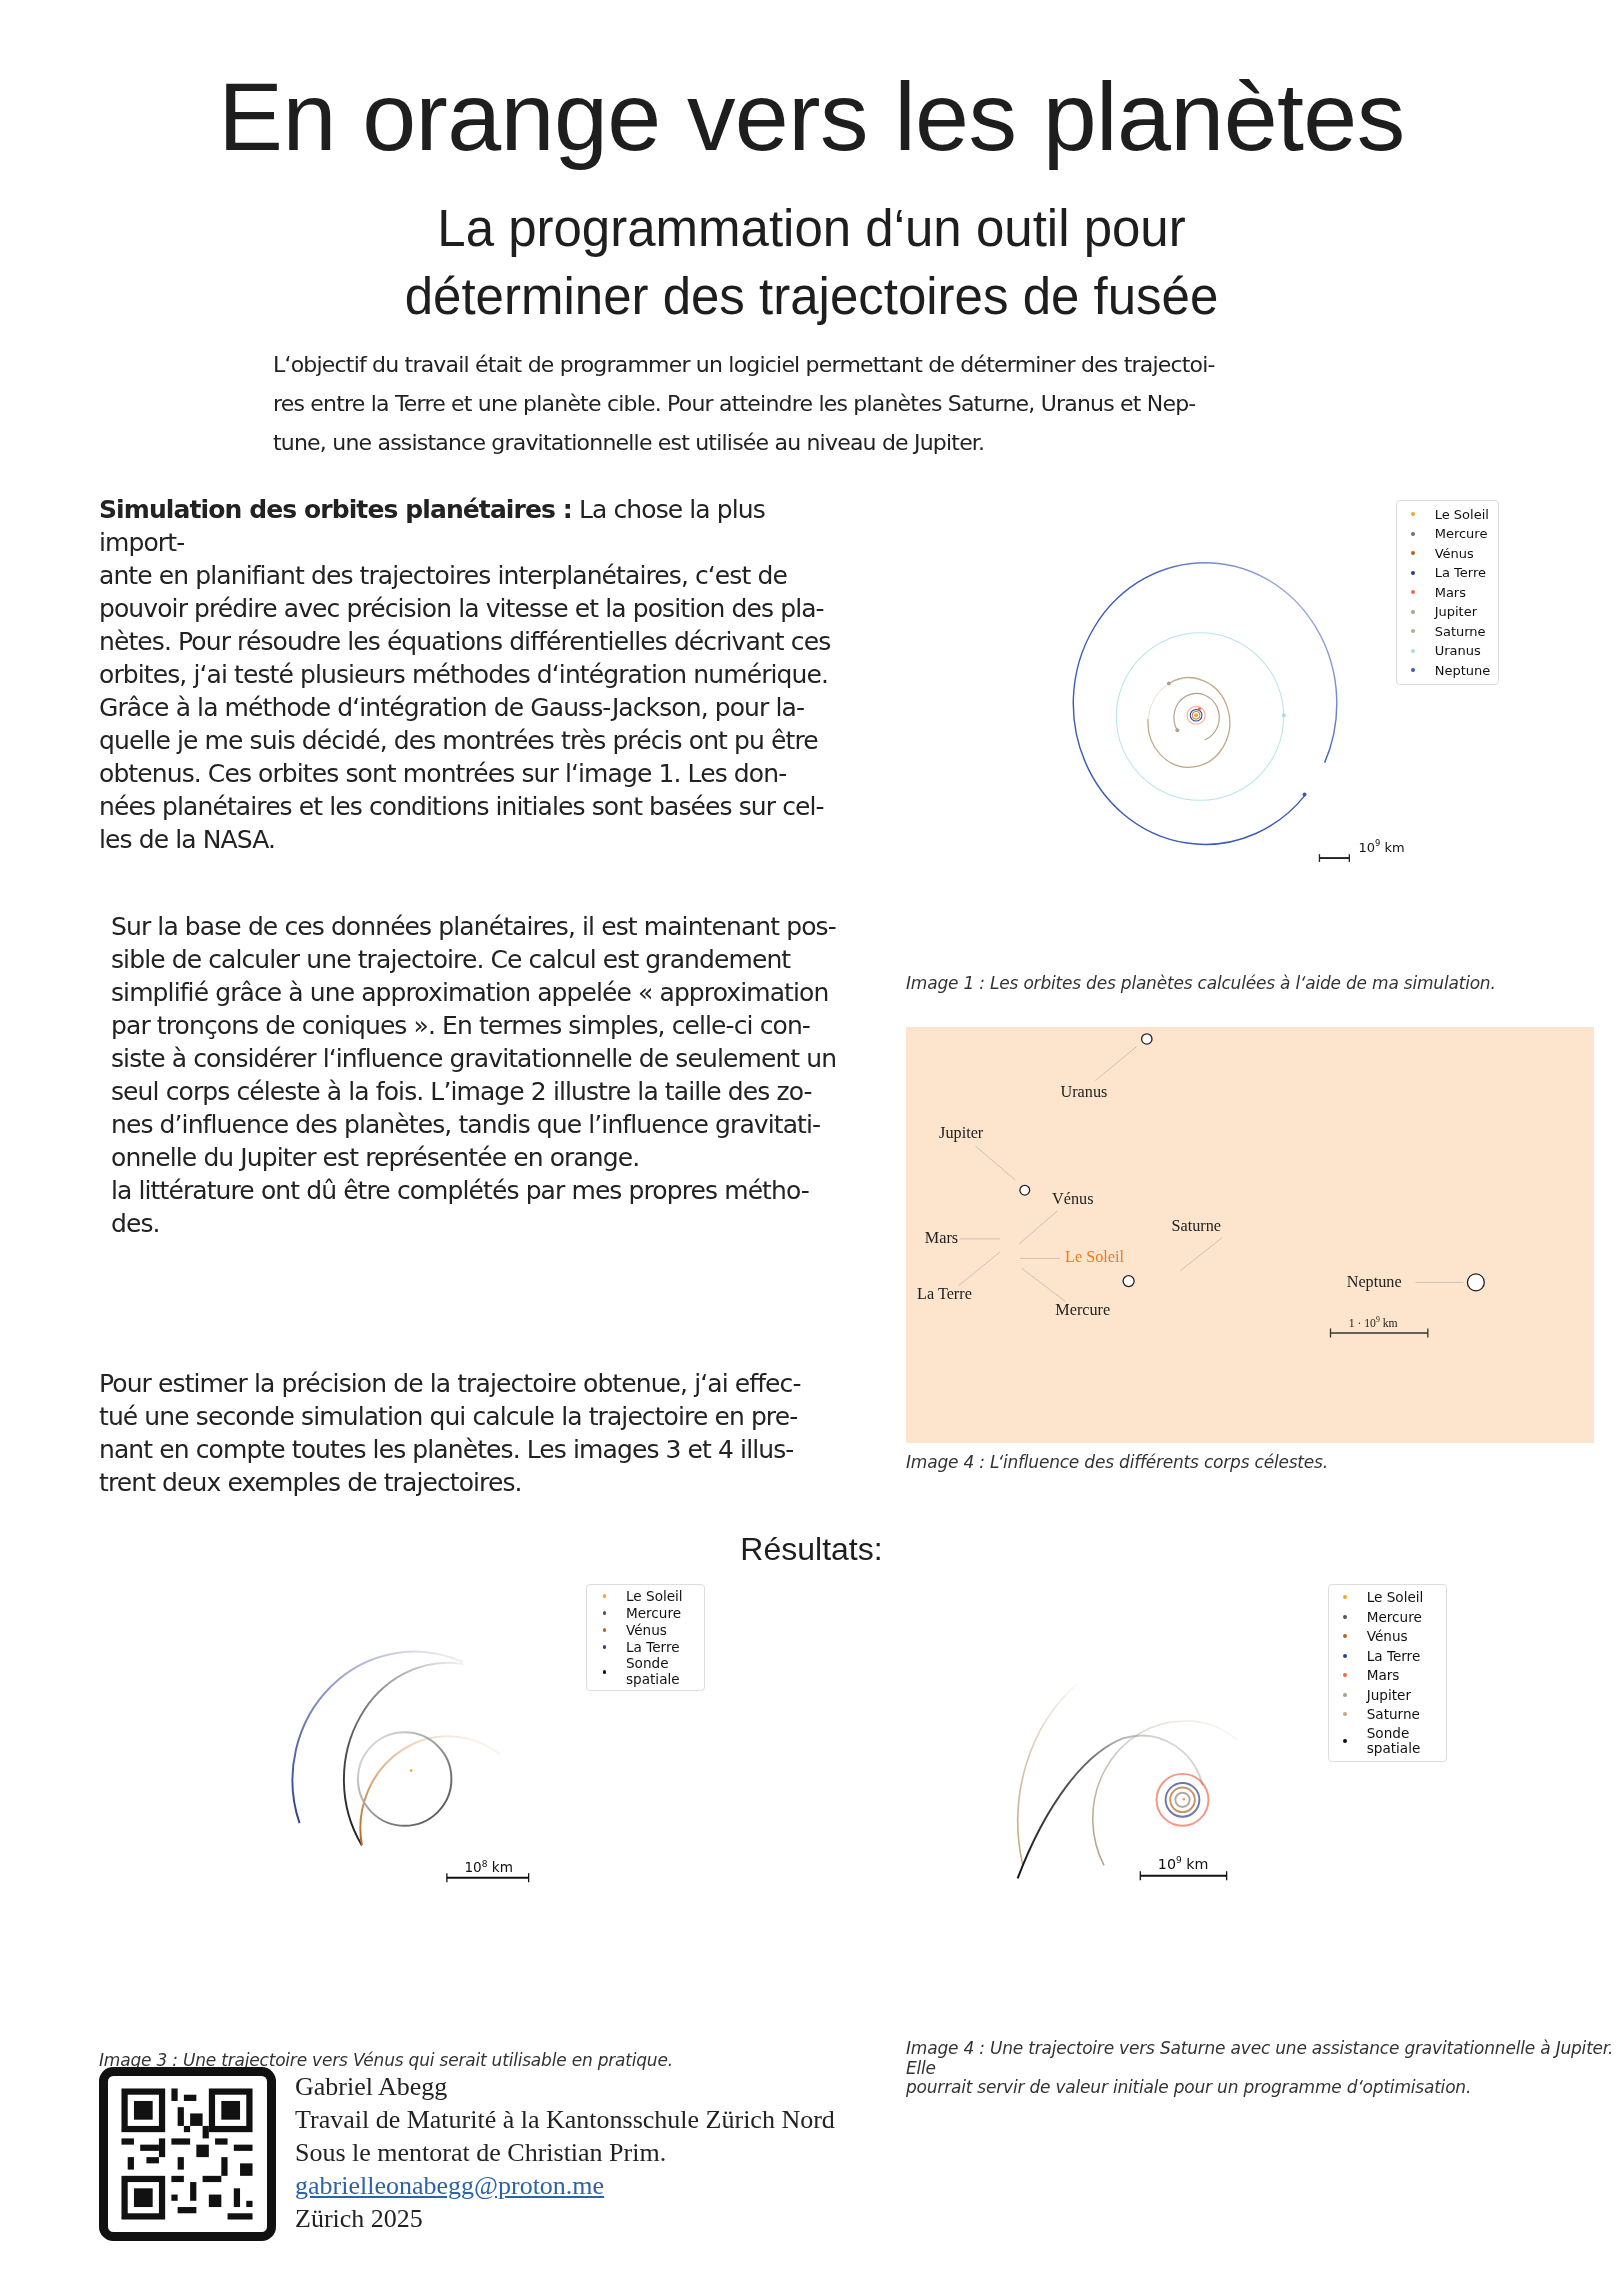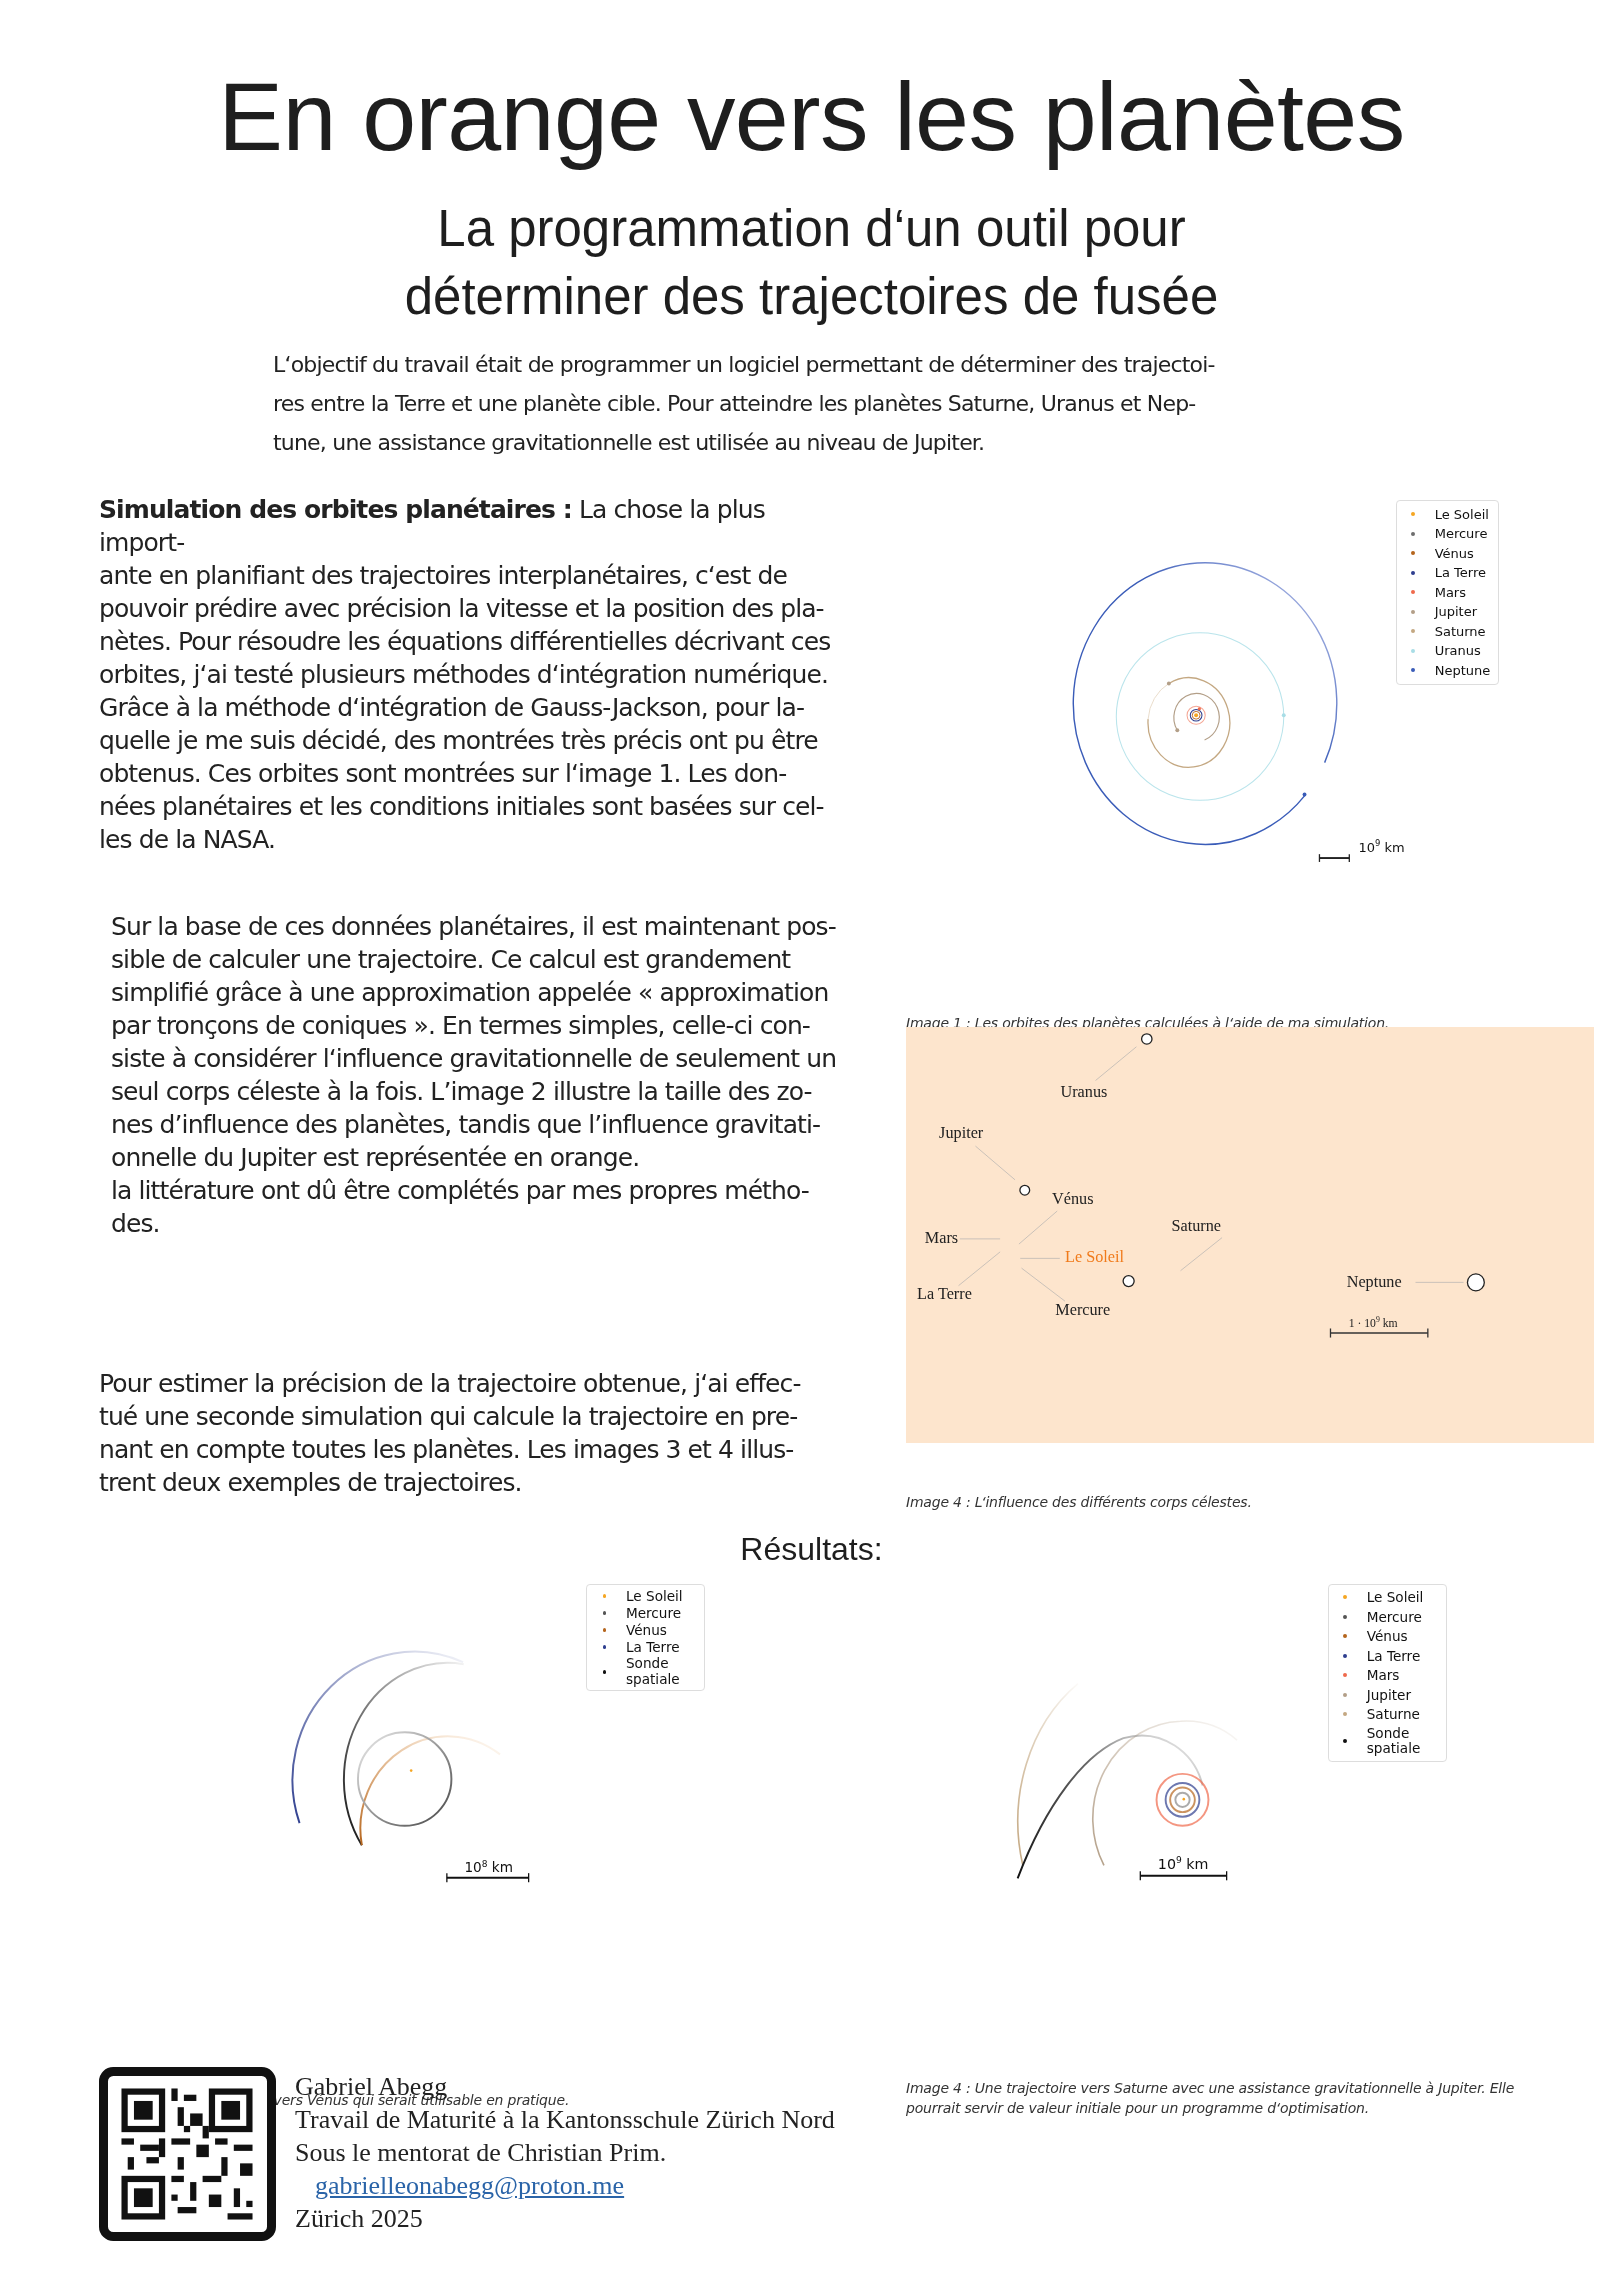--- a/index.html
+++ b/index.html
@@ -3,28 +3,28 @@
 <meta charset="utf-8">
 <style>
   html, body { margin:0; padding:0; background:#ffffff; }
   body { width:1623px; height:2273px; position:relative; overflow:hidden; color:#222; font-family:"DejaVu Sans", sans-serif; }
   .abs { position:absolute; }
   .title { left:0; width:1623px; top:58px; text-align:center; font-size:97px; font-weight:300; letter-spacing:-0.6px; color:#1e1e1e; font-family:"Liberation Sans", sans-serif; line-height:117px; }
   .subtitle { left:0; width:1623px; top:195px; text-align:center; font-size:51px; color:#1e1e1e; font-family:"Liberation Sans", sans-serif; line-height:68px; }
   .intro { left:273px; width:1117px; top:345px; font-size:22px; line-height:39px; color:#222; font-family:"DejaVu Sans", sans-serif; letter-spacing:-0.8px; }
   .col { left:99px; width:747px; font-size:25px; line-height:33px; color:#222; font-family:"DejaVu Sans", sans-serif; letter-spacing:-0.9px; }
   .bold { font-weight:bold; }
-  .caption { font-style:italic; font-size:14px; color:#333; font-family:"DejaVu Sans", sans-serif; letter-spacing:-0.2px; line-height:19.5px;margin-top:40px; }
+  .caption { font-style:italic; font-size:17px; color:#333; font-family:"DejaVu Sans", sans-serif; letter-spacing:-0.2px; line-height:19.5px; }
   .legend { background:#fff; border:1.9px solid #ddd; border-radius:3.9px; font-family:"DejaVu Sans", sans-serif; color:#111; }
   .legend-item { display:flex; align-items:center; }
   .legend-dot { border-radius:50%; flex:none; }
   .results-heading { left:0; width:1623px; top:1531px; text-align:center; font-size:32px; color:#1e1e1e; font-family:"Liberation Sans", sans-serif; }
   .panel-orange { left:906px; top:1027px; width:688px; height:416px; background:#fde5cd; }
   .footer-text { left:295px; top:2070px; font-family:"Liberation Serif", serif; font-size:26px; line-height:33px; color:#222; }
-  .footer-text a { color:#2a64a8; text-decoration:underline;margin-left:20px; }
+  .footer-text a { color:#2a64a8; text-decoration:underline; }
   .qr { left:99px; top:2067px; width:177px; height:174px; border:9px solid #111; border-radius:14.3px; box-sizing:border-box; background:#fff; }
 </style>
 </head>
 <body>
 
 <div class="abs title">En orange vers les planètes</div>
 <div class="abs subtitle">
   <div>La programmation d‘un outil pour</div>
   <div>déterminer des trajectoires de fusée</div>
 </div>

